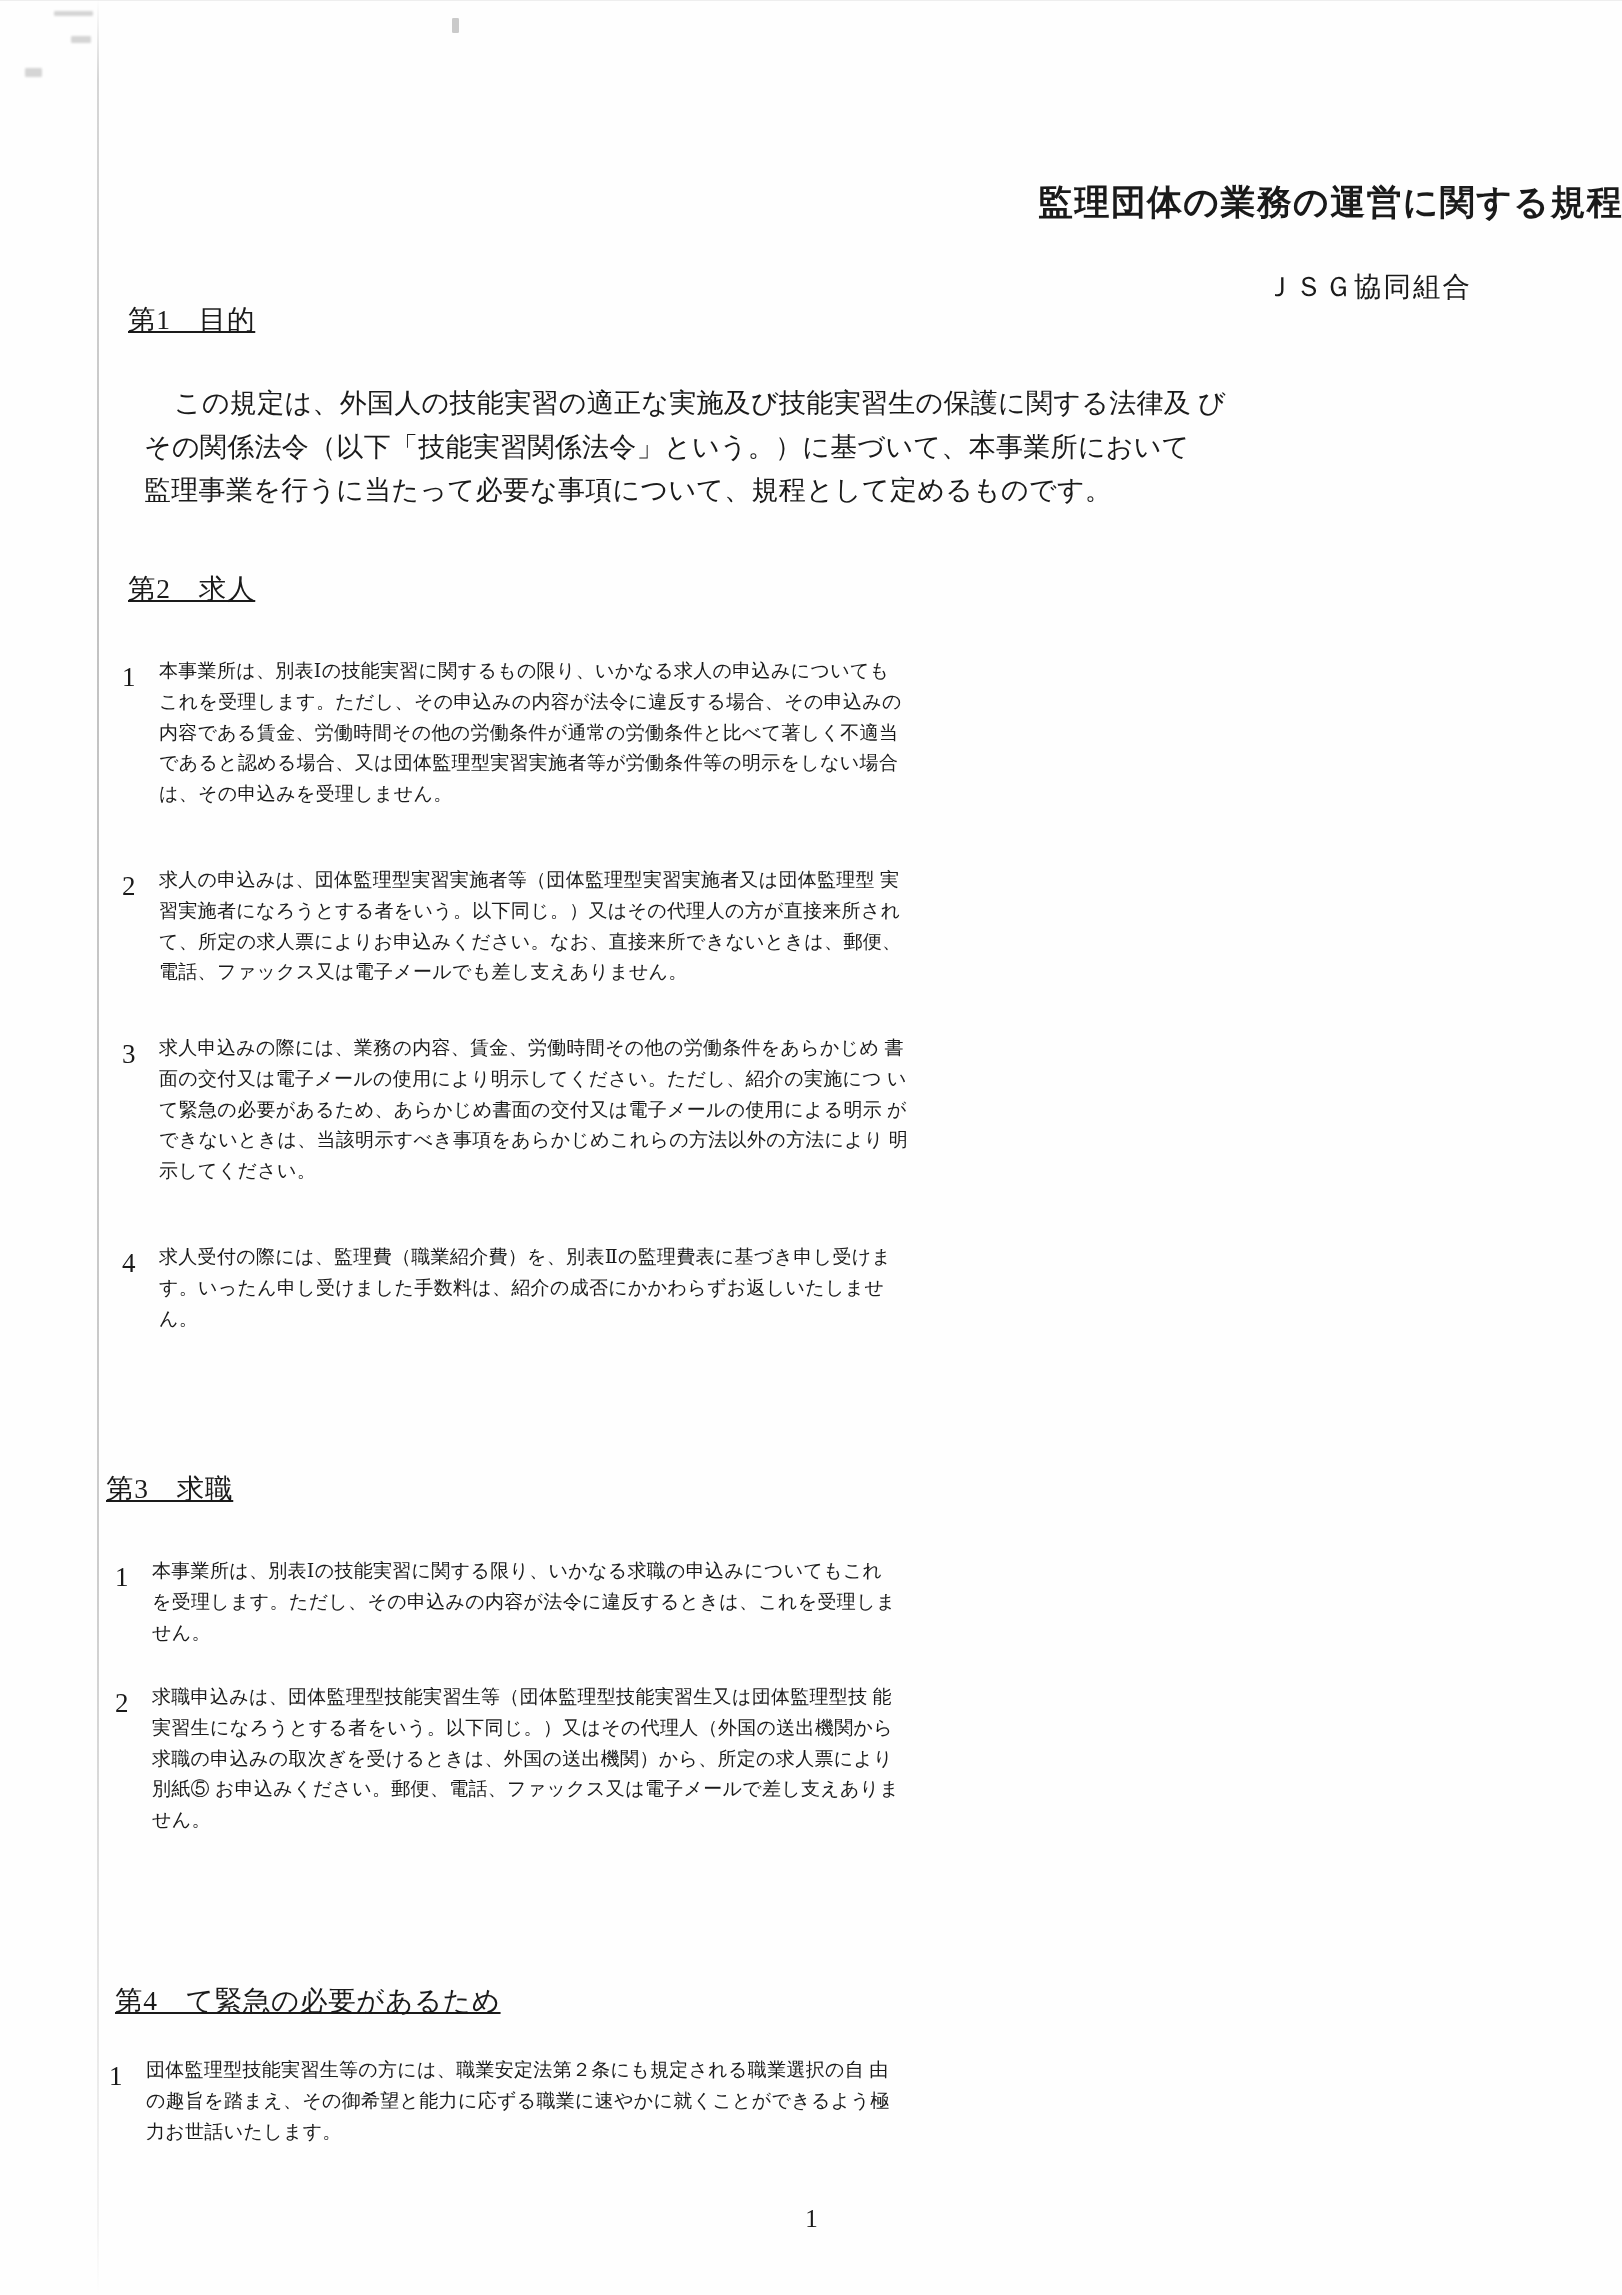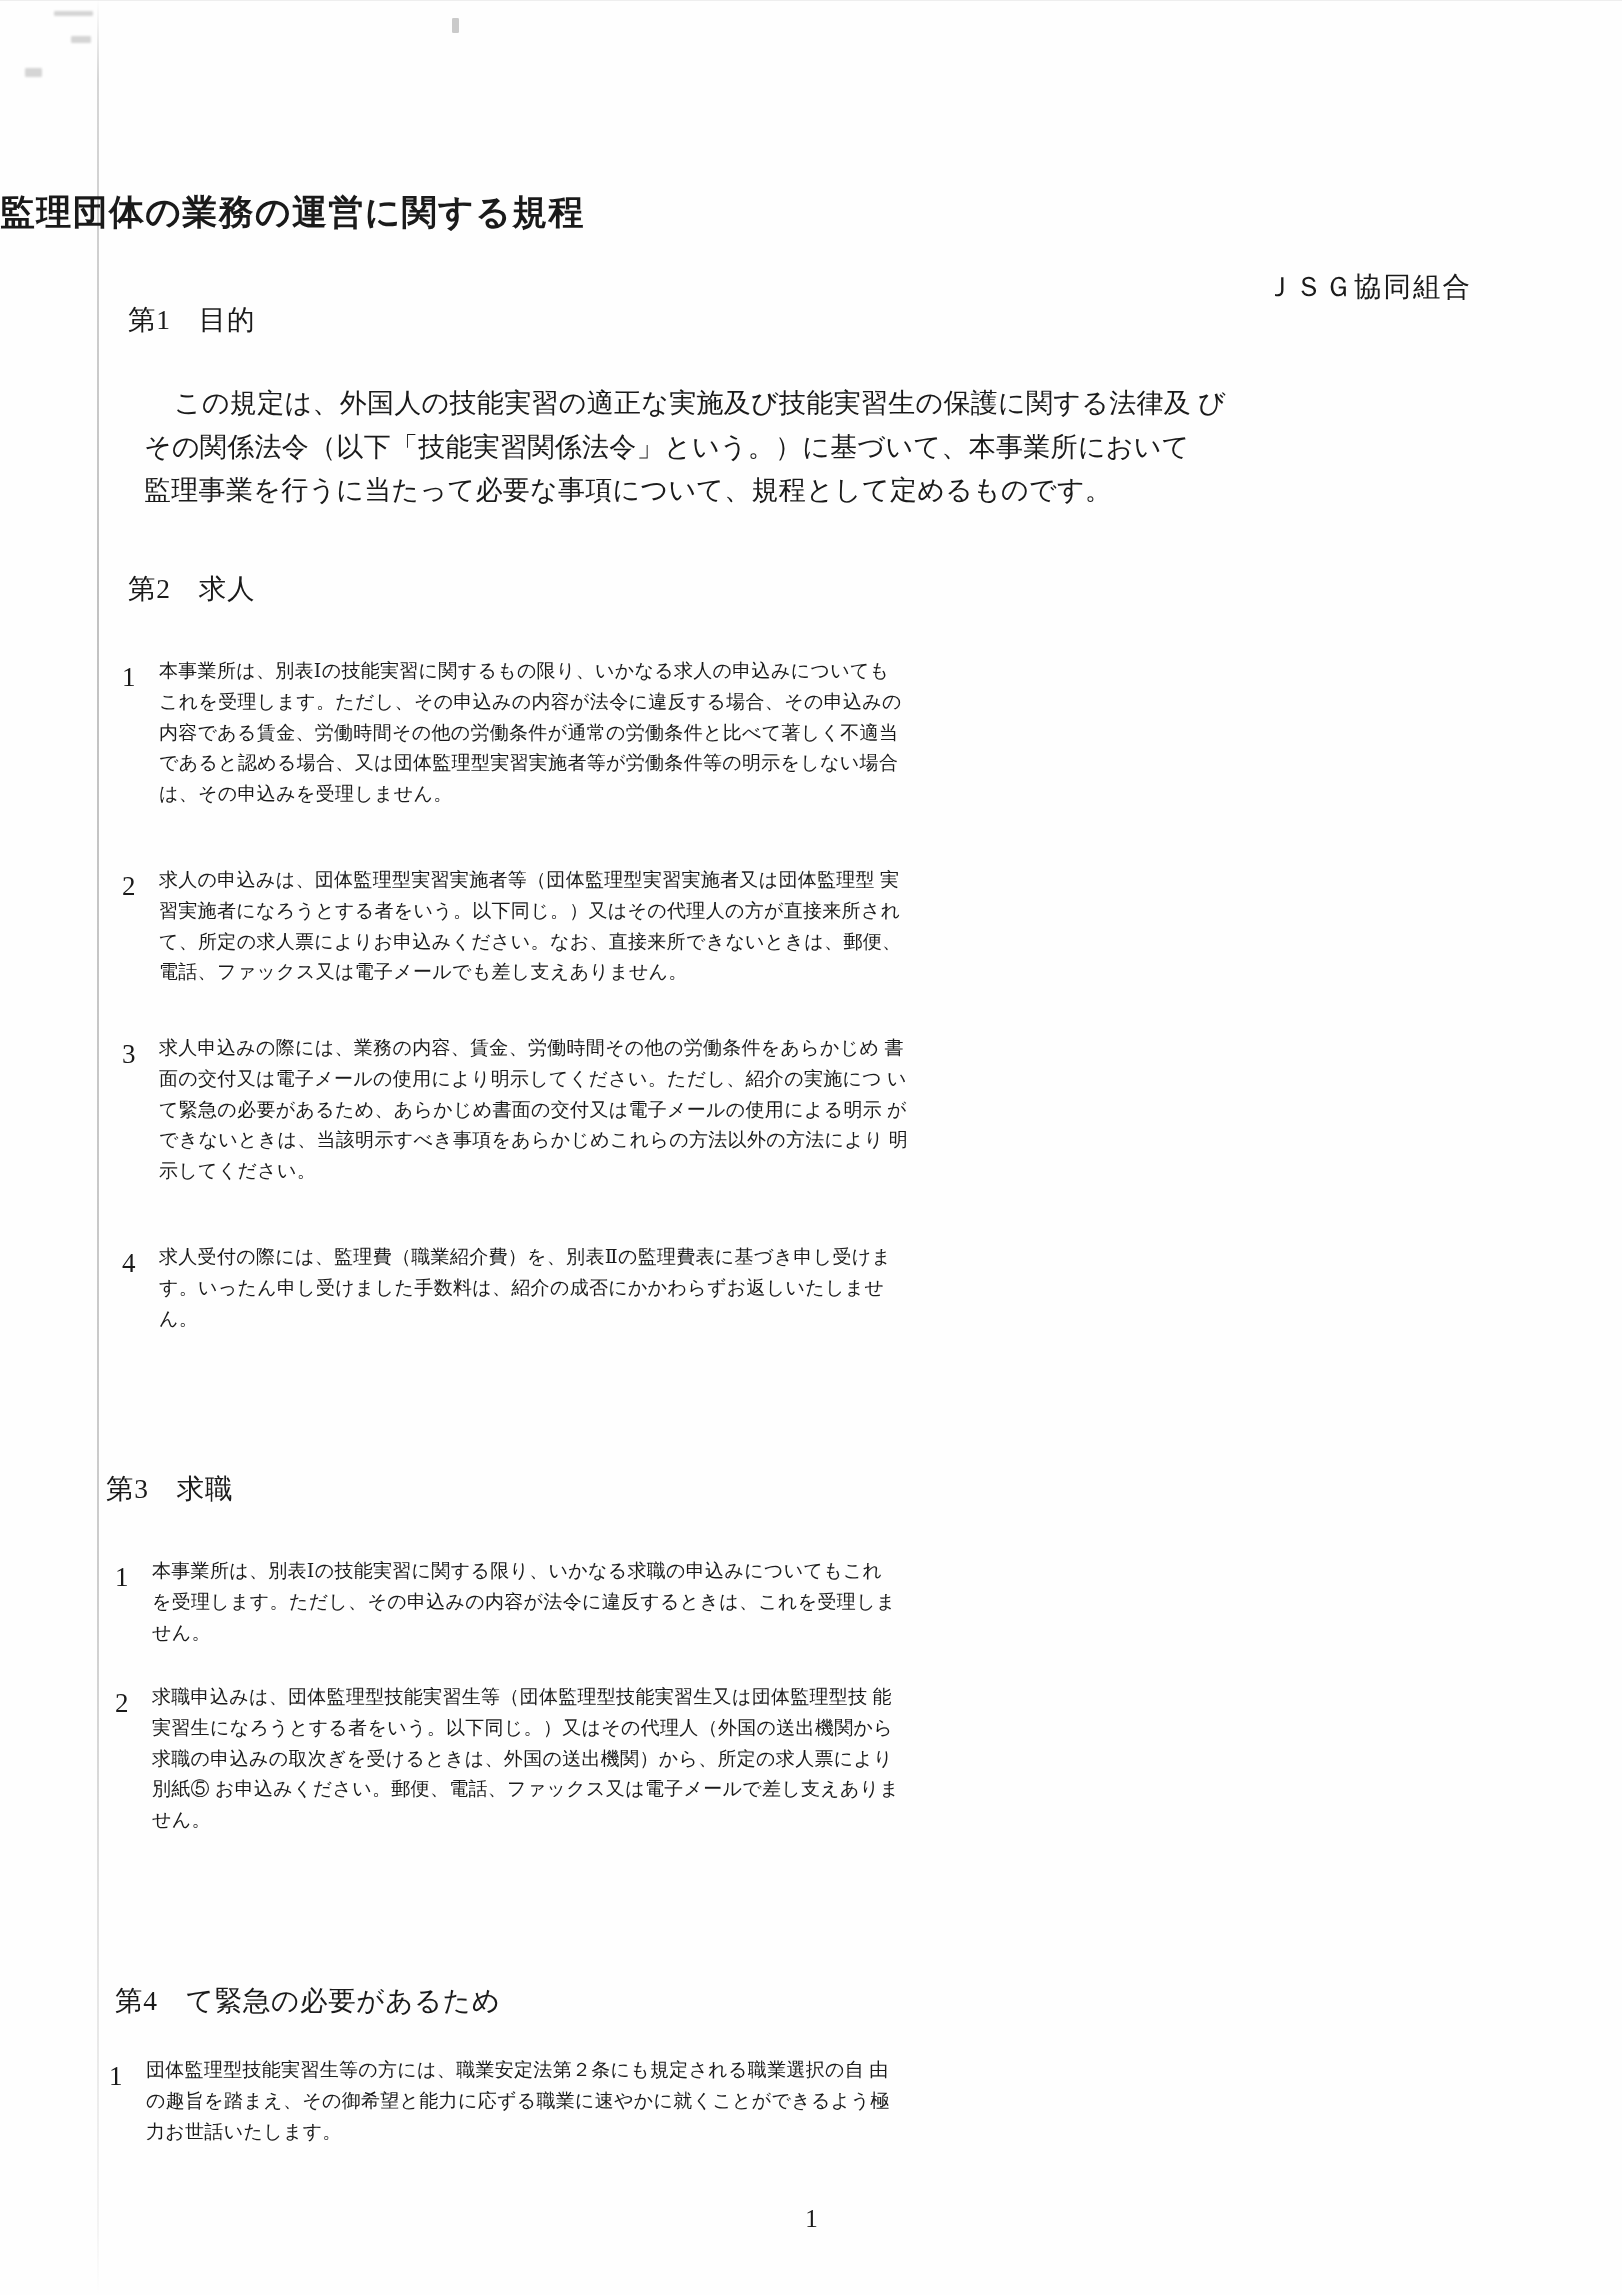--- a/index.html
+++ b/index.html
@@ -52,43 +52,44 @@
     position: absolute;
     left: 0;
     top: 0;
     width: 1623px;
     height: 2295px;
   }
 
   .doc-title {
     position: absolute;
     left: 0;
-    top: 166px;
-    width: 1623px;
-    text-align: left;
+    top: 156px;
+    width: 1623px;
+    text-align: right;
     font-size: 35px;
     font-weight: bold;
     letter-spacing: 1.3px;
     font-family: "DejaVu Sans", "Liberation Sans", sans-serif;
   }
 
   .org-name {
     position: absolute;
     right: 151px;
     top: 249px;
     font-size: 27.5px;
     letter-spacing: 2px;
     margin-top: 20px;
   }
 
   .section-heading {
     font-size: 27.5px;
     letter-spacing: 0.7px;
     margin: 0;
     white-space: pre;
+    text-decoration: underline;
   }
 
   .body-block {
     font-size: 27px;
     line-height: 1.62;
     letter-spacing: 0.3px;
     margin: 16px;
     white-space: pre-line;
   }
 

